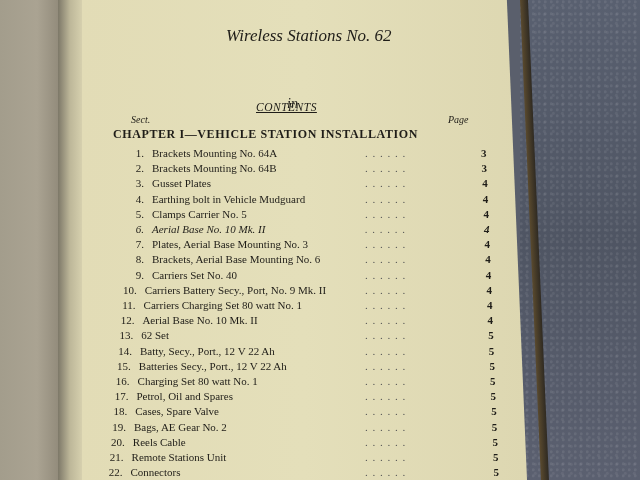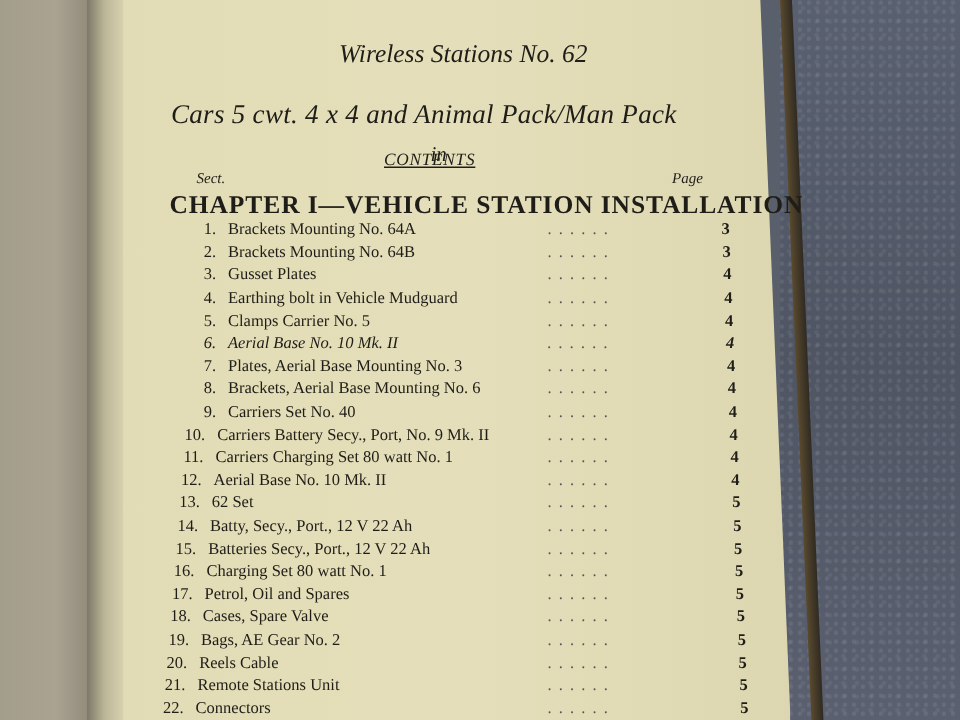--- a/index.html
+++ b/index.html
@@ -48,40 +48,39 @@
     .contents-h {
       position: absolute; left: 256px; top: 101px; font-style: italic; font-size: 11.5px; letter-spacing: 0.5px; text-decoration: underline;
     }
     .sect {
       position: absolute; left: 131px; top: 114px; font-style: italic; font-size: 10px;
     }
     .page-h {
       position: absolute; left: 448px; top: 114px; font-style: italic; font-size: 10px;
     }
     .chapter {
-      position: absolute; left: 113px; top: 127px; font-weight: bold; font-size: 17px; letter-spacing: 0.6px;
+      position: absolute; left: 113px; top: 127px; font-weight: bold; font-size: 12px; letter-spacing: 0.6px;
     }
     .entry { position: absolute; font-size: 11px; white-space: nowrap; height: 16px; line-height: 16px; }
     .entry .num { display: inline-block; width: 22px; text-align: right; margin-right: 8px; }
     .entry .pg { position: absolute; font-weight: bold; }
     .dots { color: #555; letter-spacing: 1px; }
   </style>
 </head>
 <body>
 
 <div class="carpet"></div>
 <div class="left-cover"></div>
 <div class="page"></div>
 <div class="gutter"></div>
 <div class="page-edge"></div>
 
 <div class="content">
   <div class="title1">Wireless Stations No. 62</div>
   <div class="title2">in</div>
-  <div class="title3">Cars 5 cwt. 4 x 4 and Animal Pack/Man Pack</div>
   <div class="contents-h">CONTENTS</div>
   <div class="sect">Sect.</div>
   <div class="page-h">Page</div>
   <div class="chapter">CHAPTER I—VEHICLE STATION INSTALLATION</div>
 
   <div id="entries">
       <div class="entry" style="left: 122px; top: 145px;"><span class="num">1.</span><span class="ttl">Brackets Mounting No. 64A</span><span class="dots" style="position:absolute; left:243px;">. .     . .     . .</span><span class="pg" style="left:359px;">3</span></div>
       <div class="entry" style="left: 122px; top: 160.2px;"><span class="num">2.</span><span class="ttl">Brackets Mounting No. 64B</span><span class="dots" style="position:absolute; left:243px;">. .     . .     . .</span><span class="pg" style="left:359.6px;">3</span></div>
       <div class="entry" style="left: 122px; top: 175.4px;"><span class="num">3.</span><span class="ttl">Gusset Plates</span><span class="dots" style="position:absolute; left:243px;">. .     . .     . .</span><span class="pg" style="left:360.2px;">4</span></div>
       <div class="entry" style="left: 122px; top: 190.6px;"><span class="num">4.</span><span class="ttl">Earthing bolt in Vehicle Mudguard</span><span class="dots" style="position:absolute; left:243px;">. .     . .     . .</span><span class="pg" style="left:360.8px;">4</span></div>

